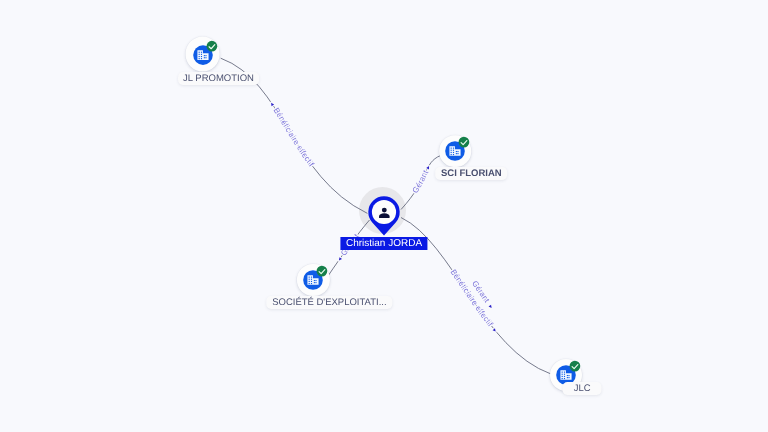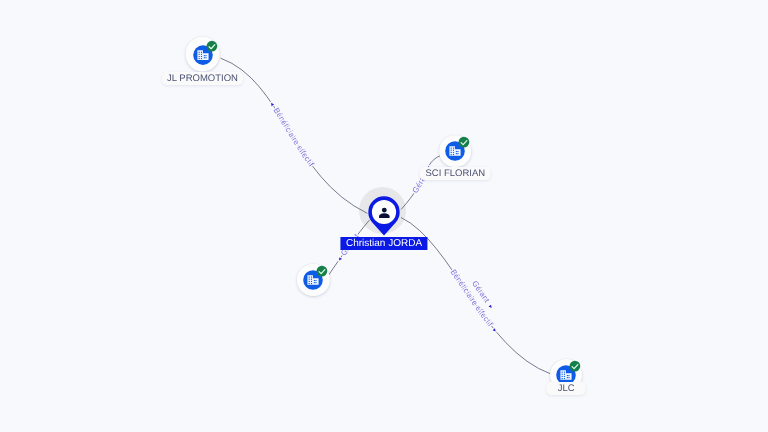--- a/index.html
+++ b/index.html
@@ -7,21 +7,21 @@
        font-family:"Liberation Sans",sans-serif;
        -webkit-font-smoothing:antialiased;text-rendering:geometricPrecision;}
   #stage{position:relative;width:768px;height:432px;transform:translateZ(0);}
   svg.graph{position:absolute;left:0;top:0;width:768px;height:432px;overflow:visible;}
   .node{position:absolute;transform:translate(-50%,-50%);}
   .node .disc{position:absolute;left:0;top:0;border-radius:50%;background:#fdfdfd;
      box-shadow:0 1px 3px rgba(45,55,95,.18), 0 0 0 .5px rgba(80,90,130,.05);}
   .nodelabel{position:absolute;background:#fafafb;border-radius:5px;
      color:#4a5070;font-size:9.5px;line-height:13px;padding:0 5.5px;white-space:nowrap;
      min-width:28px;text-align:center;box-sizing:content-box;
-     box-shadow:0 1px 3px rgba(50,60,90,.10);transform:translate(-50%,0);}
+     box-shadow:0 1px 3px rgba(50,60,90,.10);transform:translate(-50%,0);margin-left:16px;}
   .personlabel{position:absolute;background:#0a1ae4;border-radius:0;
      color:#fff;font-size:10px;line-height:13.4px;padding:0 5.5px;white-space:nowrap;
      transform:translate(-50%,0);}
   .edgetext{font-size:8px;fill:#7b73d9;font-family:"Liberation Sans",sans-serif;
     paint-order:stroke;stroke:#f8f9fd;stroke-width:2.6px;stroke-linejoin:round;}
   .edgearrow{font-size:6.2px;fill:#2b21c8;font-family:"Liberation Sans",sans-serif;
     paint-order:stroke;stroke:#f8f9fd;stroke-width:2px;stroke-linejoin:round;}
 </style>
 </head>
 <body>
@@ -110,21 +110,21 @@
             <rect x="13.72" y="14.7" width="2.47" height="2.47"></rect>
             <rect x="17.17" y="14.7" width="2.47" height="2.47"></rect>
           </g>
       </g>
       <g>
         <circle cx="24.70" cy="6.90" r="5.35" fill="#15804a"></circle>
         <path d="M21.90,7.45 l2.05,2.0 l3.65,-4.1" fill="none" stroke="#e9fbef" stroke-width="1.15" stroke-linecap="round" stroke-linejoin="round"></path>
       </g>
     </svg>
   </div>
-  <div class="nodelabel" style="left:455.3px;top:167.20000000000002px;">
+  <div class="nodelabel" style="left:455.3px;top:167.20000000000002px;font-weight:bold;">
     <span>SCI FLORIAN</span>
   </div>
   <div class="node" style="left:313.4px;top:279.7px;width:32.2px;height:32.2px;">
     <div class="disc" style="width:32.2px;height:32.2px;"></div>
     <svg width="32.2" height="32.2" viewBox="0 0 32.2 32.2" style="position:absolute;left:0;top:0;overflow:visible;">
       <circle cx="16.1" cy="16.1" r="9.80" fill="#0f5ce6"></circle>
       <g transform="translate(10.53,11.33) scale(0.4646)">
         <path d="M0 0h11.84v20.55H0z M11.84 6.24H24v14.31H11.84z" fill="#f2f8ff"></path>
         <g fill="#0f5ce6">
             <rect x="2.53" y="2.86" width="2.47" height="2.47"></rect>
@@ -139,20 +139,23 @@
             <rect x="17.17" y="10.18" width="2.47" height="2.47"></rect>
             <rect x="13.72" y="14.7" width="2.47" height="2.47"></rect>
             <rect x="17.17" y="14.7" width="2.47" height="2.47"></rect>
           </g>
       </g>
       <g>
         <circle cx="25.00" cy="7.20" r="5.35" fill="#15804a"></circle>
         <path d="M22.20,7.75 l2.05,2.0 l3.65,-4.1" fill="none" stroke="#e9fbef" stroke-width="1.15" stroke-linecap="round" stroke-linejoin="round"></path>
       </g>
     </svg>
+  </div>
+  <div class="nodelabel" style="left:313.4px;top:295.90000000000003px;">
+    <span>SOCIÉTÉ D'EXPLOITATI...</span>
   </div>
   <div class="node" style="left:566.1px;top:375.2px;width:32.0px;height:32.0px;">
     <div class="disc" style="width:32.0px;height:32.0px;"></div>
     <svg width="32.0" height="32.0" viewBox="0 0 32.0 32.0" style="position:absolute;left:0;top:0;overflow:visible;">
       <circle cx="16.0" cy="16.0" r="9.80" fill="#0f5ce6"></circle>
       <g transform="translate(10.43,11.23) scale(0.4646)">
         <path d="M0 0h11.84v20.55H0z M11.84 6.24H24v14.31H11.84z" fill="#f2f8ff"></path>
         <g fill="#0f5ce6">
             <rect x="2.53" y="2.86" width="2.47" height="2.47"></rect>
             <rect x="7.48" y="2.86" width="2.47" height="2.47"></rect>

